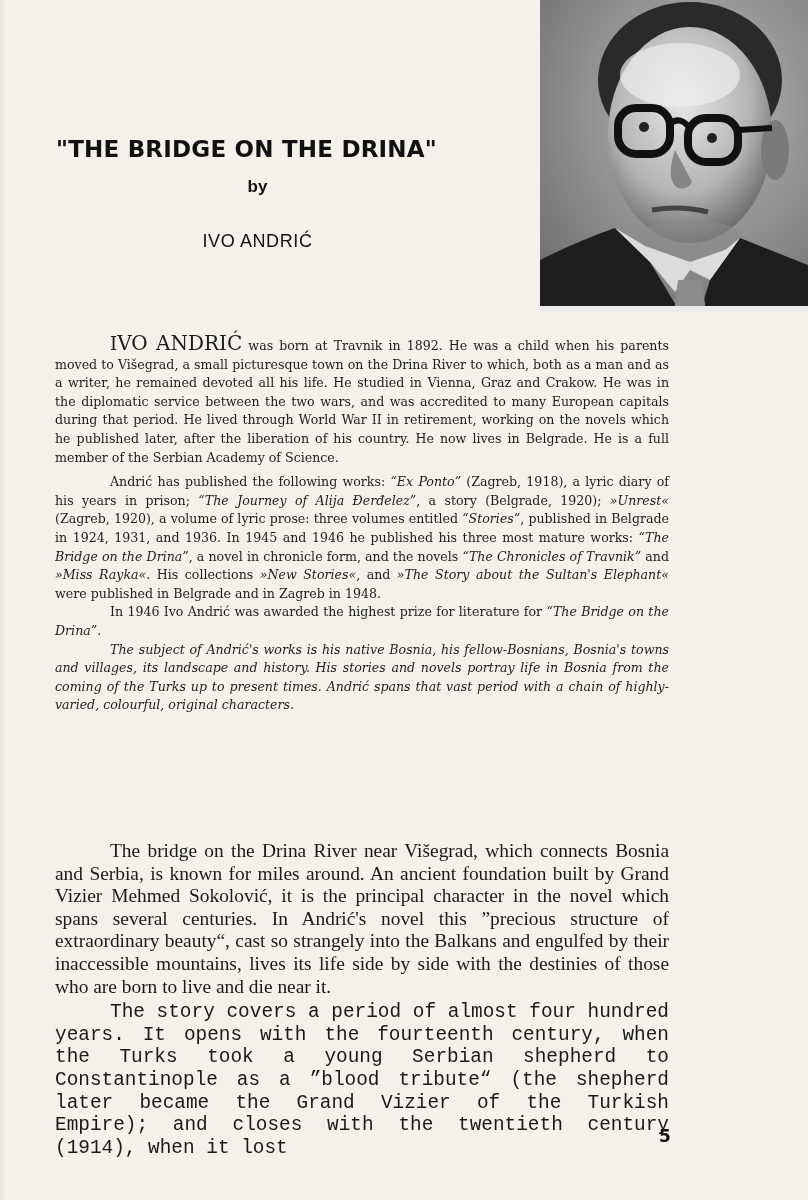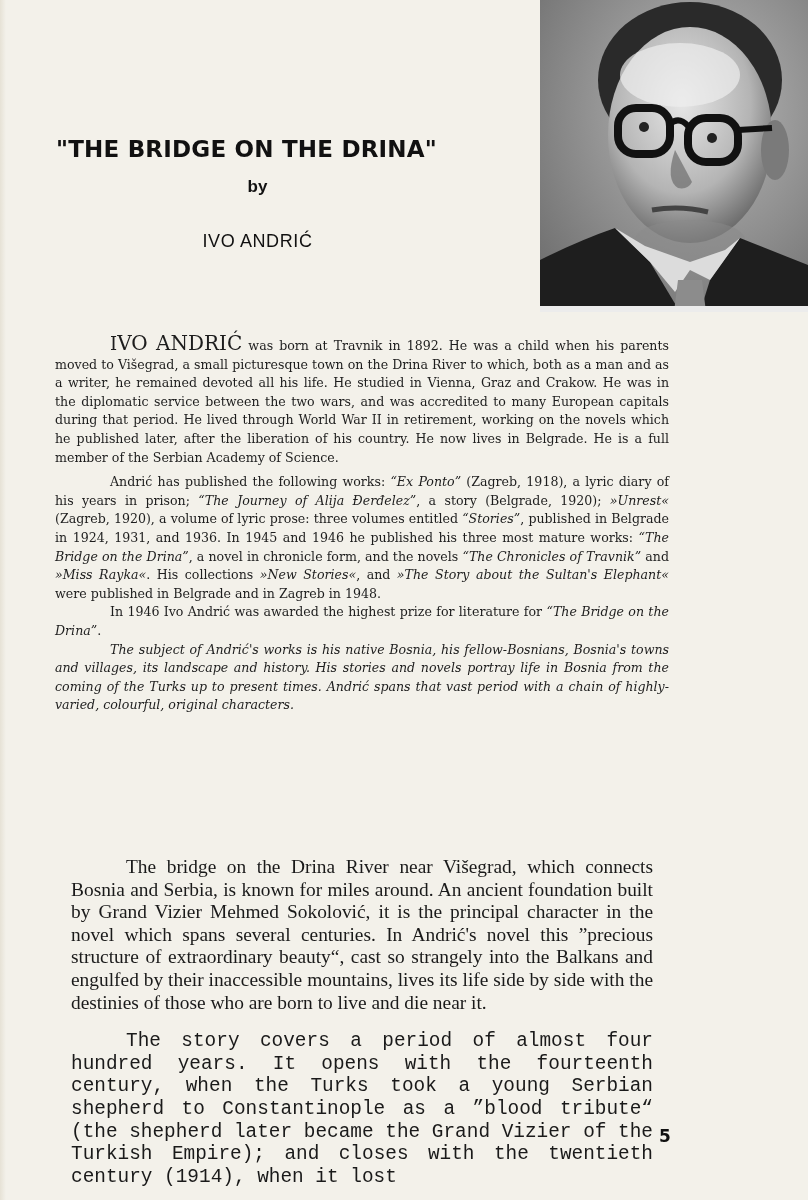--- a/index.html
+++ b/index.html
@@ -41,21 +41,21 @@
   .bio .indent { text-indent: 55px; }
   .bio .first-cap { font-size: 18px; }
   .bio .smallcaps { font-variant: small-caps; font-size: 20px; }
   .bio i { font-style: italic; margin-top: 40px; }
   .bio .italic-para { font-style: italic; }
   .body-text {
     position: absolute; left: 55px; top: 840px; width: 614px;
     font-family: "Liberation Serif", serif; font-size: 19.4px; line-height: 22.6px;
     text-align: justify; color: #1a1a1a;
   }
-  .body-text p { margin: 16px; text-indent: 55px; }
+  .body-text p { margin: 0; text-indent: 55px; }
   .body-text p + p { margin-top: 3px; font-family: Liberation Mono, monospace; }
   .page-number {
     position: absolute; left: 659px; top: 1126px;
     font-family: "DejaVu Sans", sans-serif; font-weight: bold; font-size: 17px; color: #111;
   }
 </style>
 </head>
 <body>
 
 <div class="page-edge"></div>

